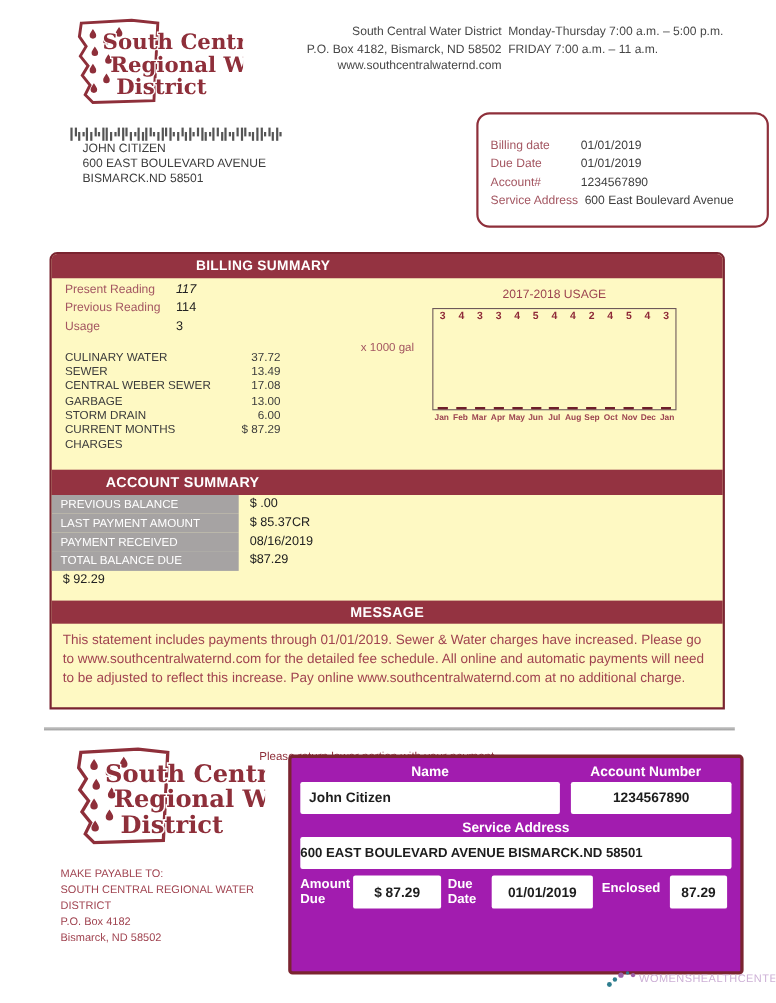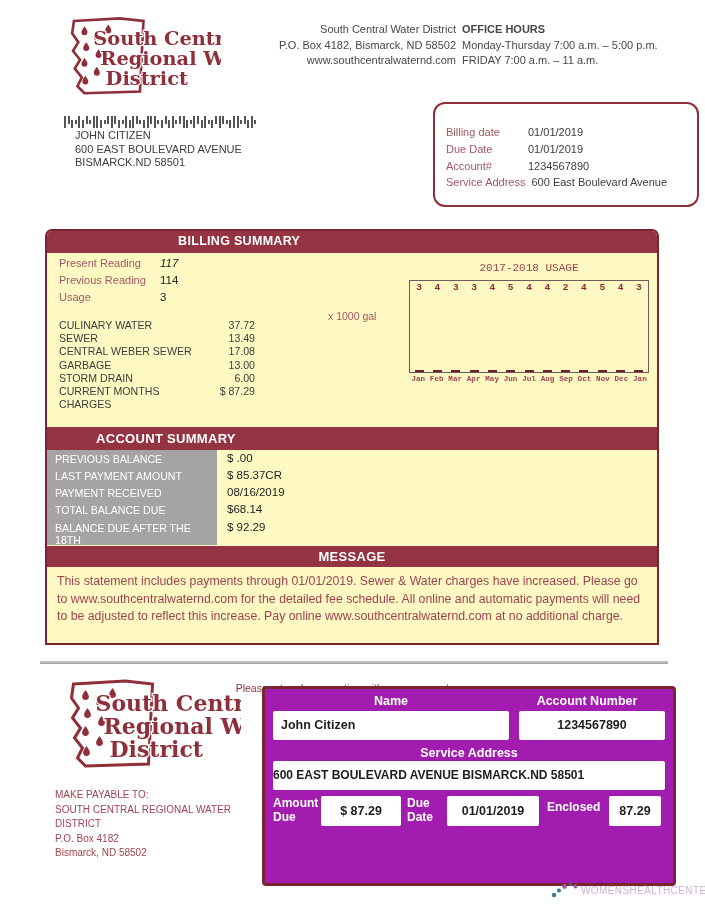--- a/index.html
+++ b/index.html
@@ -48,21 +48,21 @@
   .reading-value{position:absolute;left:113px;font-size:11.5px;color:#222;}
 
   .charges{position:absolute;left:12px;top:88px;width:196px;}
   .chg-row{display:flex;font-size:10.6px;line-height:13.2px;color:#3c3c3c;}
   .chg-row .l{flex:1;}
   .chg-row .a{width:62px;text-align:right;}
 
   .x1000{position:absolute;left:281px;top:64px;font-size:10.5px;color:#a45762;margin-top:15px;}
 
   
-  .chart{position:absolute;left:362px;top:31px;width:240px;font-family:Liberation Mono, monospace;}
+  .chart{position:absolute;left:346px;top:31px;width:222px;}
   .chart-title{text-align:center;font-size:11px;color:#9c4350;height:18px;}
   .plot{position:relative;height:93px;border:1px solid #6e5a5a;box-sizing:border-box;}
   .vals{position:absolute;left:0;right:0;top:1px;display:flex;}
   .vals span{flex:1;text-align:center;font-size:9.5px;font-weight:bold;color:#8e2a38;}
   .bars{position:absolute;left:0;right:0;bottom:0;top:0;display:flex;align-items:flex-end;}
   .bar-slot{flex:1;display:flex;justify-content:center;align-items:flex-end;}
   .bar{width:9px;background:#8e2a38;border:1px solid #6e1f2b;box-sizing:border-box;}
   .months{display:flex;margin-top:2px;}
   .months span{flex:1;text-align:center;font-size:7.6px;font-weight:bold;color:#9c4350;}
 
@@ -135,21 +135,20 @@
     </g>
   </svg>
 
   <div class="abs hdr-center">
     <div>South Central Water District</div>
     <div>P.O. Box 4182, Bismarck, ND 58502</div>
     <div>www.southcentralwaternd.com</div>
   </div>
 
   <div class="abs hdr-hours">
-    <div class="t">OFFICE HOURS</div>
     <div>Monday-Thursday 7:00 a.m. – 5:00 p.m.</div>
     <div>FRIDAY 7:00 a.m. – 11 a.m.</div>
   </div>
 
   <div class="abs barcode">
       <span class="bc-F"></span>
       <span class="bc-A"></span>
       <span class="bc-D"></span>
       <span class="bc-T"></span>
       <span class="bc-F"></span>
@@ -359,24 +358,23 @@
       <div class="acct-row">
         <div class="acct-label h17">LAST PAYMENT AMOUNT</div>
         <div class="acct-value">$ 85.37CR</div>
       </div>
       <div class="acct-row">
         <div class="acct-label h17">PAYMENT RECEIVED</div>
         <div class="acct-value">08/16/2019</div>
       </div>
       <div class="acct-row">
         <div class="acct-label h18">TOTAL BALANCE DUE</div>
-        <div class="acct-value">$68.14</div>
+        <div class="acct-value">$87.29</div>
       </div>
       <div class="acct-row">
-        <div class="acct-label h26">BALANCE DUE AFTER THE 18TH</div>
         <div class="acct-value">$ 92.29</div>
       </div>
     </div>
 
     <div class="sec-bar msg-bar">
       <span class="cap">MESSAGE</span>
     </div>
     <div class="msg-body">This statement includes payments through 01/01/2019. Sewer &amp; Water charges have increased. Please go to www.southcentralwaternd.com for the detailed fee schedule. All online and automatic payments will need to be adjusted to reflect this increase. Pay online www.southcentralwaternd.com at no additional charge.</div>
   </div>
 

